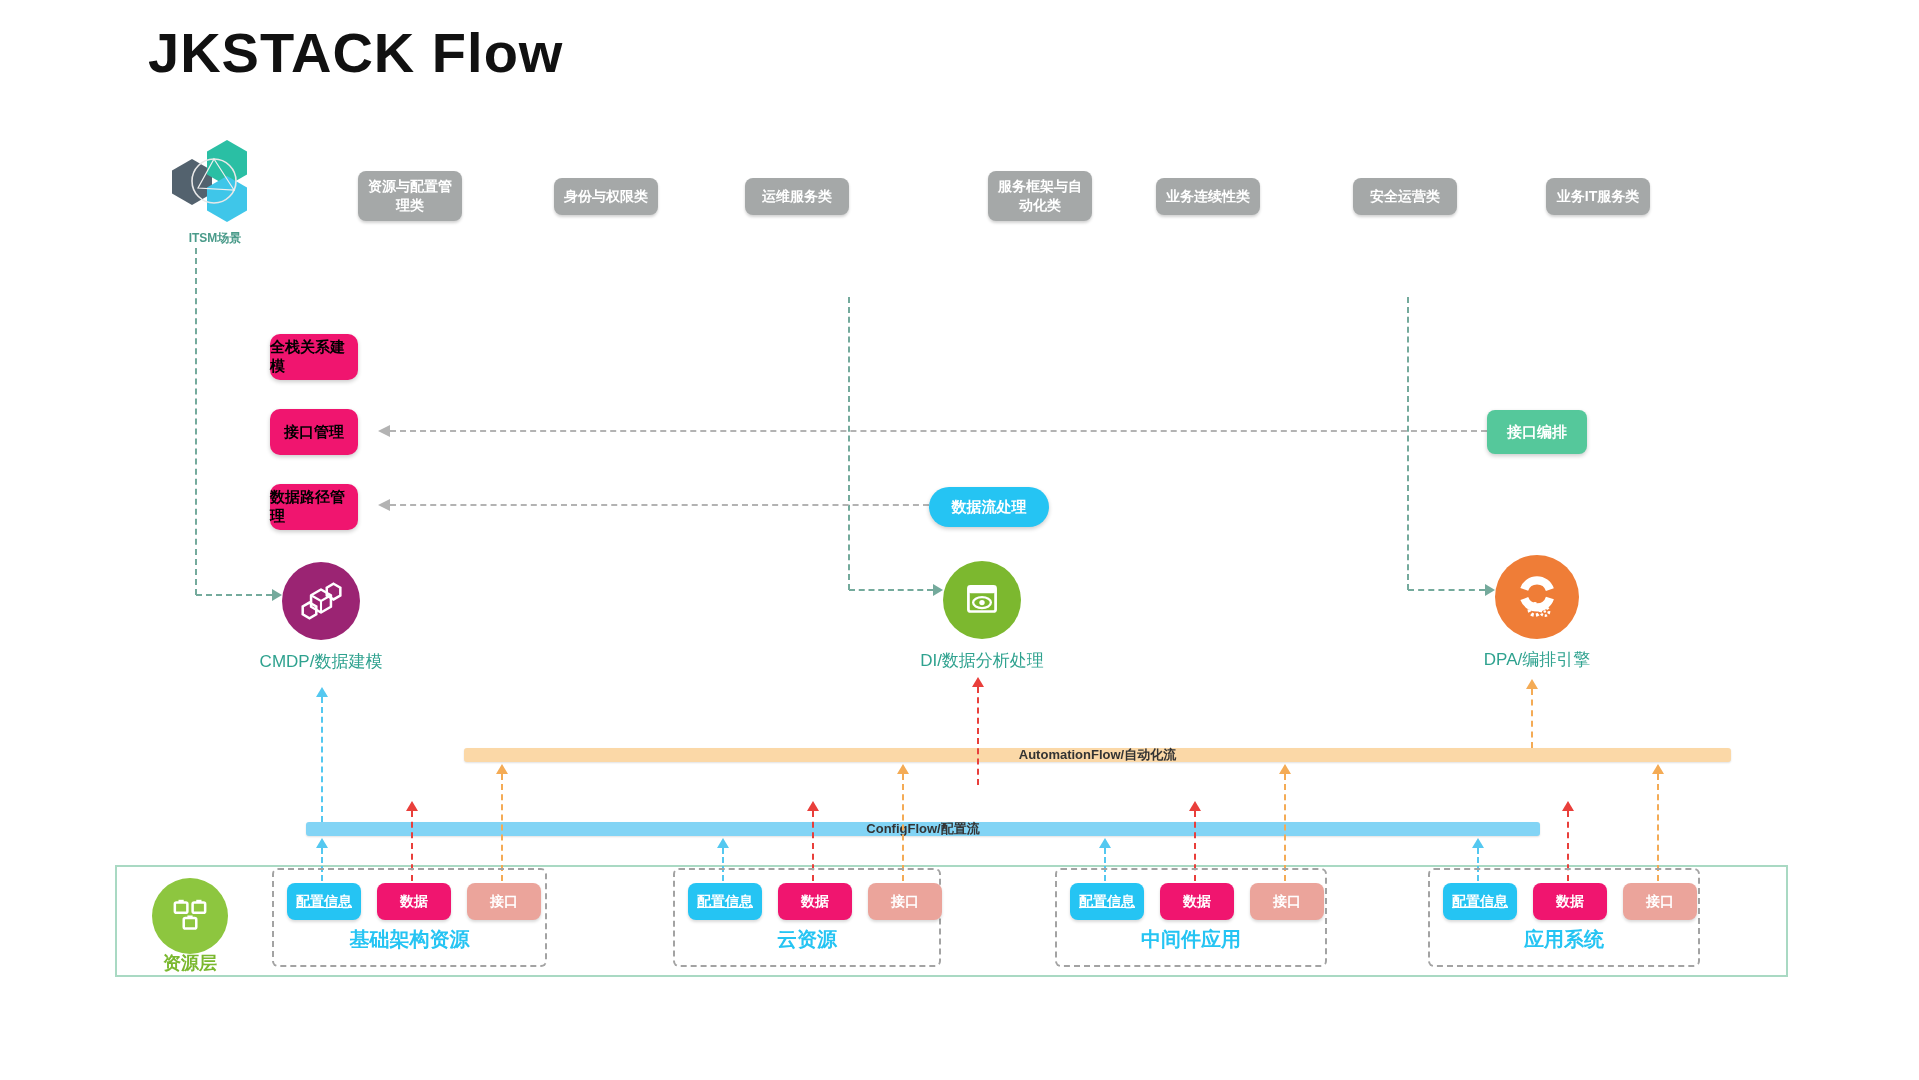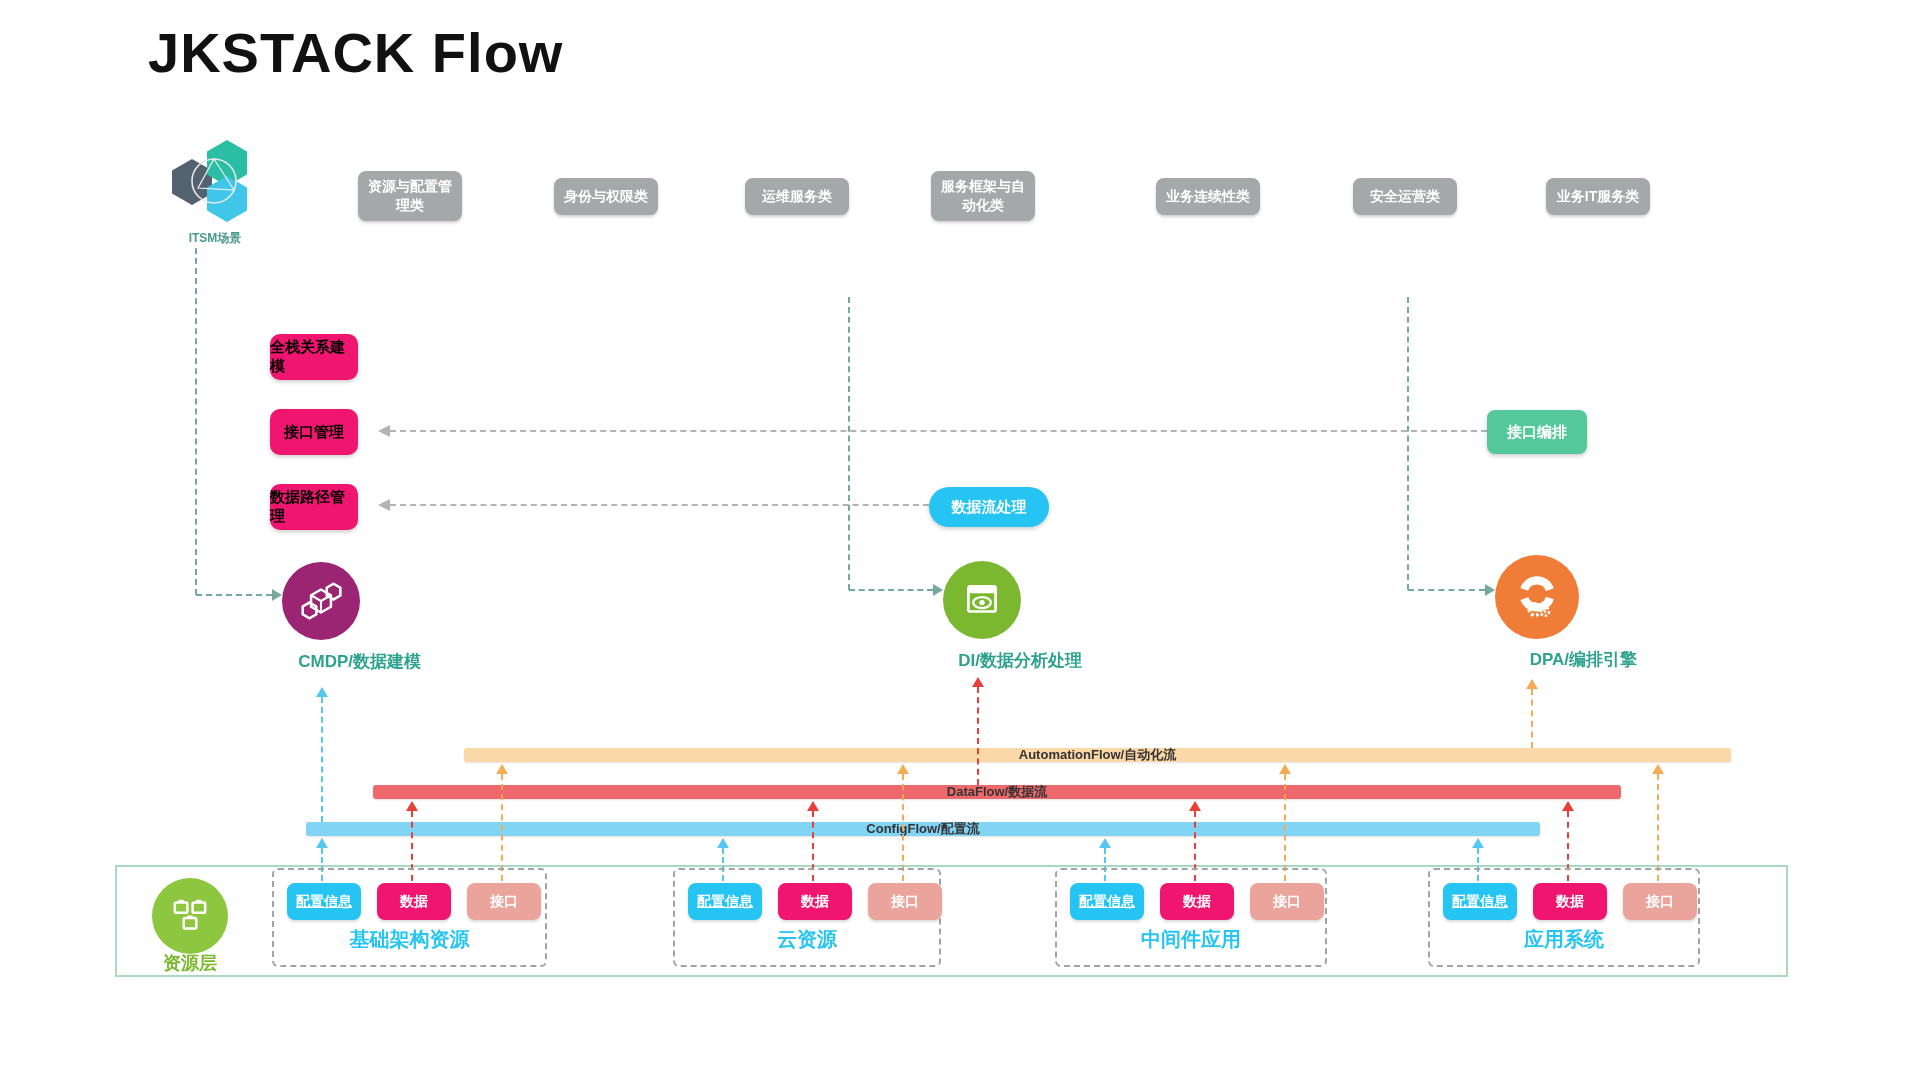--- a/index.html
+++ b/index.html
@@ -24,21 +24,21 @@
         font-weight:bold;font-size:15px;display:flex;align-items:center;justify-content:center;
         border-radius:10px;box-shadow:0 2px 4px rgba(0,0,0,.2);z-index:3;}
   .cbox{position:absolute;left:929px;top:487px;width:120px;height:40px;background:var(--cyan,#25c4f3);
         color:#fff;font-weight:bold;font-size:15px;display:flex;align-items:center;justify-content:center;
         border-radius:20px;box-shadow:0 2px 4px rgba(0,0,0,.2);z-index:3;}
   .gbox{position:absolute;left:1487px;top:410px;width:100px;height:44px;background:var(--green,#55c89b);
         color:#fff;font-weight:bold;font-size:15px;display:flex;align-items:center;justify-content:center;
         border-radius:8px;box-shadow:0 2px 4px rgba(0,0,0,.2);z-index:3;}
 
   .engine{position:absolute;border-radius:50%;display:flex;align-items:center;justify-content:center;z-index:3;}
-  .engine-label{position:absolute;width:200px;text-align:right;font-weight:bold;font-size:17px;
+  .engine-label{position:absolute;width:200px;text-align:center;font-weight:normal;font-size:17px;
                 color:var(--teal_label,#2fa28f);z-index:3;}
 
   .fbar{position:absolute;height:14px;display:flex;align-items:center;justify-content:center;
         border-radius:3px;box-shadow:0 1px 2px rgba(0,0,0,.12);z-index:1;}
   .fbar span{font-size:13px;font-weight:bold;color:#333;}
   .fbar.automation{left:464px;top:748px;width:1267px;background:var(--peach_bar,#fbd8a7);}
   .fbar.dataflow{left:373px;top:785px;width:1248px;background:var(--red_bar,#ed696b);}
   .fbar.configflow{left:286px;top:822px;width:1234px;background:var(--blue_bar,#82d4f5);margin-left:20px;}
 
   .rc-container{position:absolute;left:115px;top:865px;width:1673px;height:112px;
@@ -80,21 +80,21 @@
     <polygon points="57,4 77,15.5 77,38.5 57,50 37,38.5 37,15.5" fill="#2abfa4"></polygon>
     <polygon points="57,40 77,51.5 77,74.5 57,86 37,74.5 37,51.5" fill="#3fc6e9"></polygon>
     <circle cx="44" cy="45" r="22" fill="none" stroke="#e8e8e8" stroke-width="1.6"></circle>
     <polygon points="44,23 64,54 28,52" fill="none" stroke="#f0f0f0" stroke-width="1.2"></polygon>
   </svg>
   <div class="itsm-label">ITSM场景</div>
 
   <div class="cat" style="left:358px;top:171px;height:50px;">资源与配置管理类</div>
   <div class="cat" style="left:554px;top:178px;height:37px;">身份与权限类</div>
   <div class="cat" style="left:745px;top:178px;height:37px;">运维服务类</div>
-  <div class="cat" style="left:931px;top:171px;height:50px;">服务框架与自动化类</div>
+  <div class="cat" style="left:988px;top:171px;height:50px;">服务框架与自动化类</div>
   <div class="cat" style="left:1156px;top:178px;height:37px;">业务连续性类</div>
   <div class="cat" style="left:1353px;top:178px;height:37px;">安全运营类</div>
   <div class="cat" style="left:1546px;top:178px;height:37px;">业务IT服务类</div>
 
 
   <div class="pbox" style="top:334px;">全栈关系建模</div>
   <div class="pbox" style="top:409px;text-align:right;">接口管理</div>
   <div class="pbox" style="top:484px;">数据路径管理</div>
 
   <div class="cbox">数据流处理</div>
@@ -125,23 +125,20 @@
       <circle cx="31.5" cy="38" r="1.2" fill="#fff"></circle>
     </svg>
   </div>
 
   <div class="engine-label" style="left:221px;top:650px;">CMDP/数据建模</div>
   <div class="engine-label" style="left:882px;top:649px;">DI/数据分析处理</div>
   <div class="engine-label" style="left:1437px;top:648px;">DPA/编排引擎</div>
 
   <div class="fbar automation">
     <span>AutomationFlow/自动化流</span>
-  </div>
-  <div class="fbar dataflow">
-    <span>DataFlow/数据流</span>
   </div>
   <div class="fbar configflow">
     <span>ConfigFlow/配置流</span>
   </div>
 
   <div class="rc-container"></div>
   <div class="res-circle">
     <svg width="46" height="46" viewBox="0 0 44 44">
       <rect x="11" y="6.5" width="5" height="2.5" fill="#fff"></rect>
       <rect x="7.5" y="9" width="12" height="10" rx="1.5" fill="none" stroke="#fff" stroke-width="2.4"></rect>

